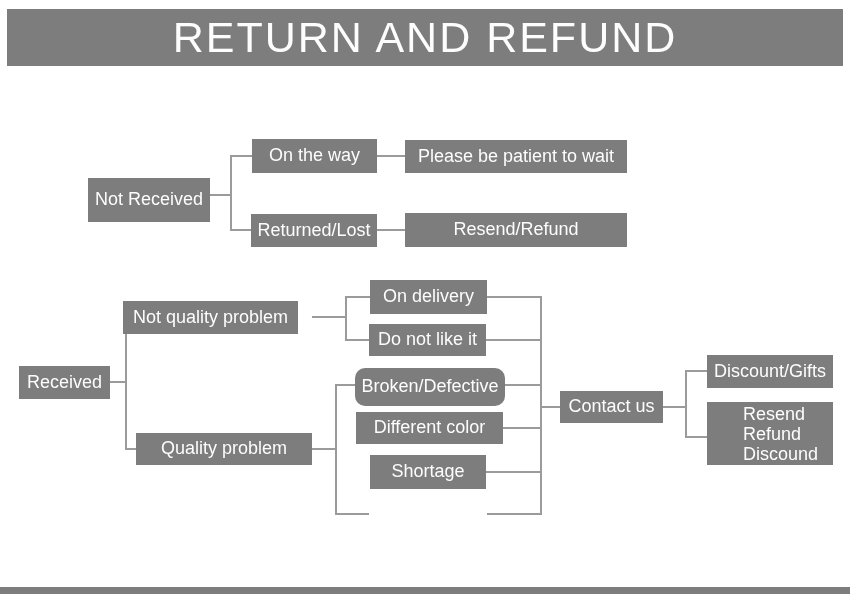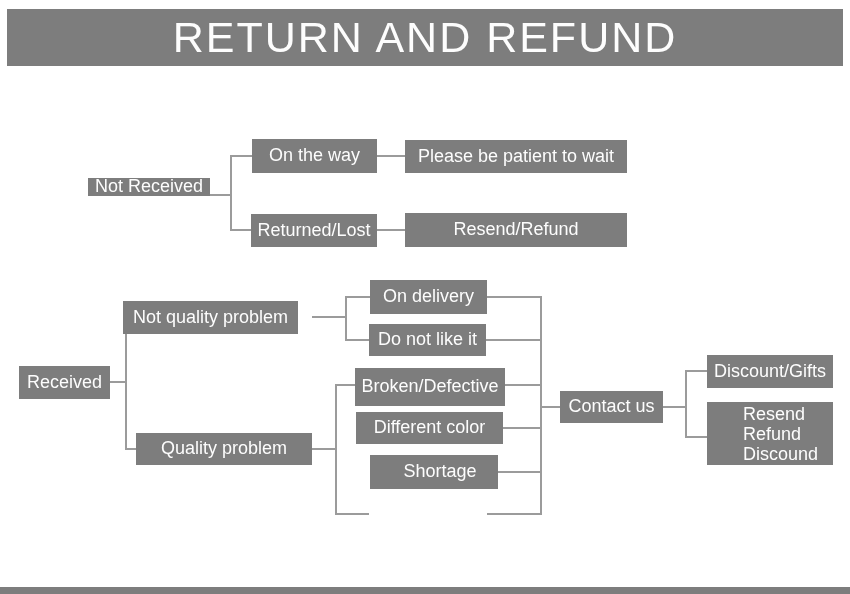--- a/index.html
+++ b/index.html
@@ -78,35 +78,35 @@
   <div class="cl h" style="left:486px;top:471px;width:56px;"></div>
   <div class="cl h" style="left:487px;top:513px;width:55px;"></div>
   <div class="cl v" style="left:540px;top:296px;height:219px;"></div>
   <div class="cl h" style="left:540px;top:406px;width:20px;"></div>
 
   <div class="cl h" style="left:663px;top:406px;width:24px;"></div>
   <div class="cl v" style="left:685px;top:370px;height:68px;"></div>
   <div class="cl h" style="left:685px;top:370px;width:22px;"></div>
   <div class="cl h" style="left:685px;top:436px;width:22px;"></div>
 
-  <div class="node" style="left:88px;top:178px;width:122px;height:18px;">Not Received</div>
+  <div class="node" style="left:88px;top:178px;width:122px;height:44px;">Not Received</div>
   <div class="node" style="left:252px;top:139px;width:125px;height:34px;">On the way</div>
   <div class="node" style="left:405px;top:140px;width:222px;height:33px;">Please be patient to wait</div>
   <div class="node" style="left:251px;top:214px;width:126px;height:33px;">Returned/Lost</div>
   <div class="node" style="left:405px;top:213px;width:222px;height:34px;">Resend/Refund</div>
 
   <div class="node" style="left:19px;top:366px;width:91px;height:33px;">Received</div>
   <div class="node" style="left:123px;top:301px;width:175px;height:33px;">Not quality problem</div>
   <div class="node" style="left:136px;top:433px;width:176px;height:32px;">Quality problem</div>
 
   <div class="node" style="left:370px;top:280px;width:117px;height:34px;">On delivery</div>
   <div class="node" style="left:369px;top:324px;width:117px;height:32px;">Do not like it</div>
-  <div class="node" style="left:355px;top:368px;width:150px;height:38px;">Broken/Defective</div>
+  <div class="node" style="left:355px;top:368px;width:150px;height:38px;border-radius:10px;">Broken/Defective</div>
   <div class="node" style="left:356px;top:412px;width:147px;height:32px;">Different color</div>
-  <div class="node" style="left:370px;top:455px;width:116px;height:34px;padding-left:12px;">Shortage</div>
+  <div class="node" style="left:370px;top:455px;width:116px;height:34px;">Shortage</div>
 
   <div class="node" style="left:560px;top:391px;width:103px;height:32px;text-align:right;">Contact us</div>
   <div class="node" style="left:707px;top:355px;width:126px;height:33px;">Discount/Gifts</div>
 
   <div class="node multiline" style="left:707px;top:402px;width:126px;height:63px;">
     <div>
       <span class="ln">Resend</span>
       <span class="ln">Refund</span>
       <span class="ln">Discound</span>
     </div>

